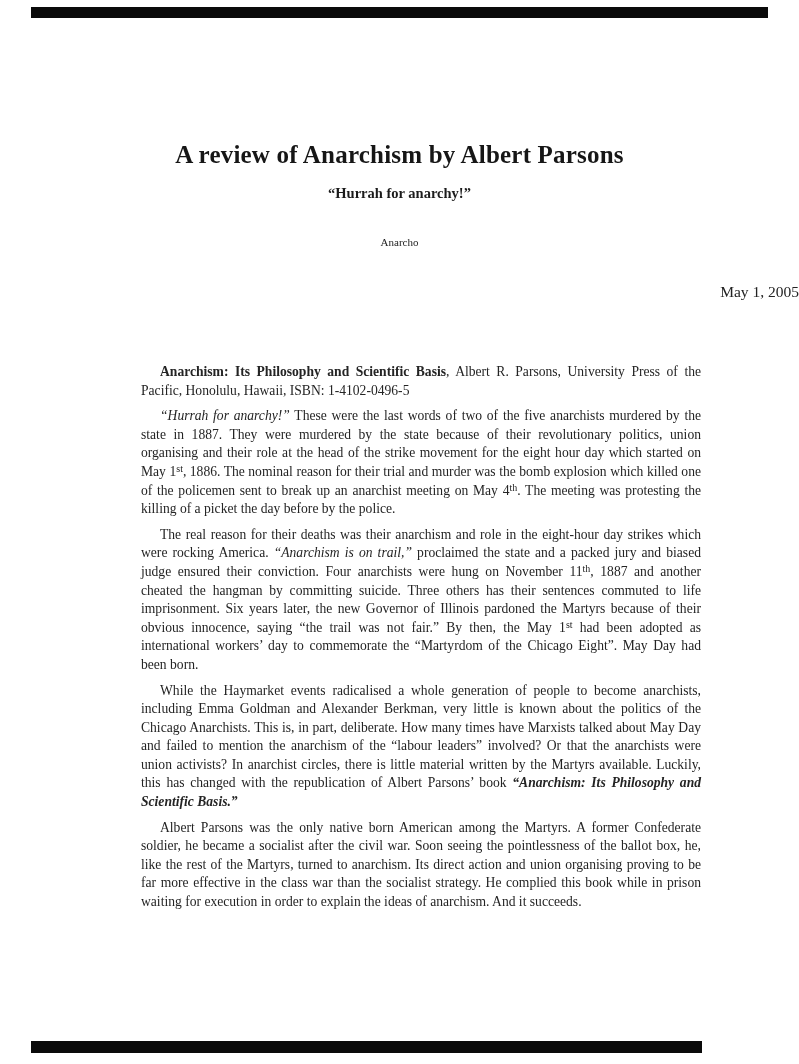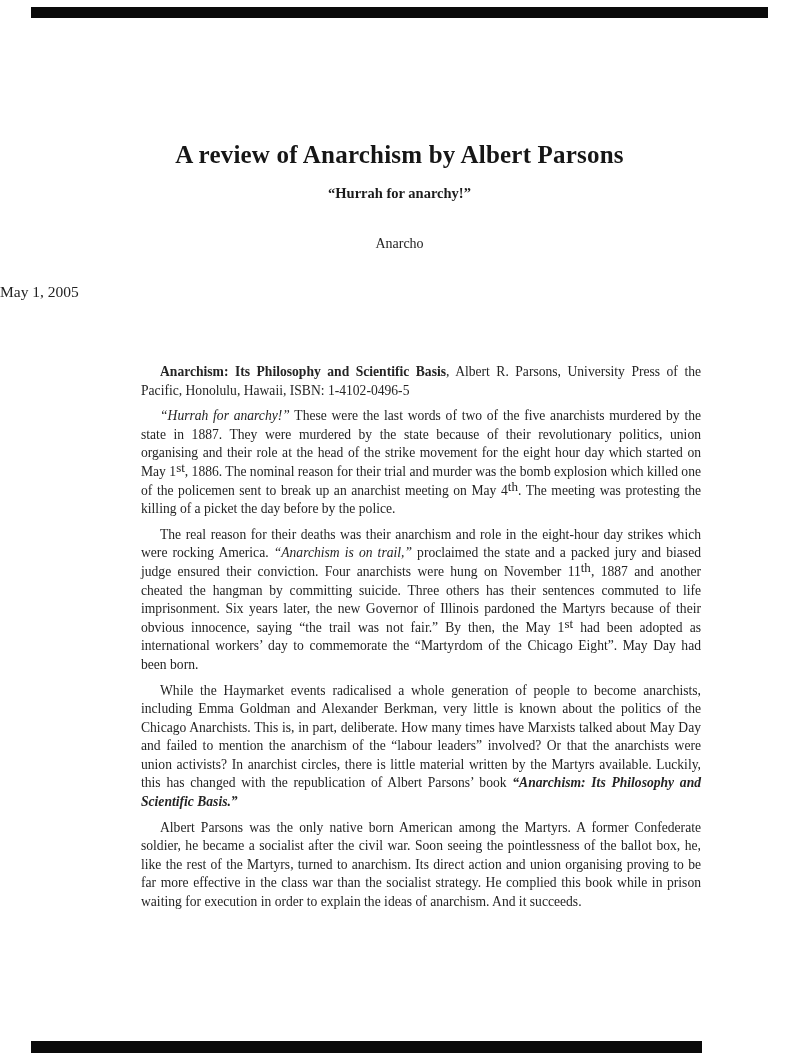--- a/index.html
+++ b/index.html
@@ -54,29 +54,29 @@
     font-size: 14.5px;
     font-weight: 700;
     color: #1b1b1b;
   }
   .doc-author {
     position: absolute;
     top: 236px;
     left: 0;
     width: 100%;
     text-align: center;
-    font-size: 14px;
+    font-size: 11px;
     color: #222222;
   }
   .doc-date {
     position: absolute;
     top: 283px;
     left: 0;
     width: 100%;
-    text-align: left;
+    text-align: right;
     font-size: 15.5px;
     color: #222222;
   }
   .article-body {
     position: absolute;
     top: 356px;
     left: 134px;
     width: 574px;
     font-size: 13.6px;
     line-height: 18.6px;
@@ -85,21 +85,21 @@
   }
   .article-body p {
     margin: 7px;
     padding: 0;
     text-indent: 19px;
   }
   .article-body .b  { font-weight: 700; }
   .article-body .i  { font-style: italic; }
   .article-body .bi { font-weight: 700; font-style: italic; }
   .article-body sup {
-    font-size: 13px;
+    font-size: 10px;
     line-height: 0;
     vertical-align: 4px;
   }
 </style>
 </head>
 <body>
 
 <div class="page">
 
   <div class="scan-bar top" style="background: rgb(10, 10, 10);"></div>

